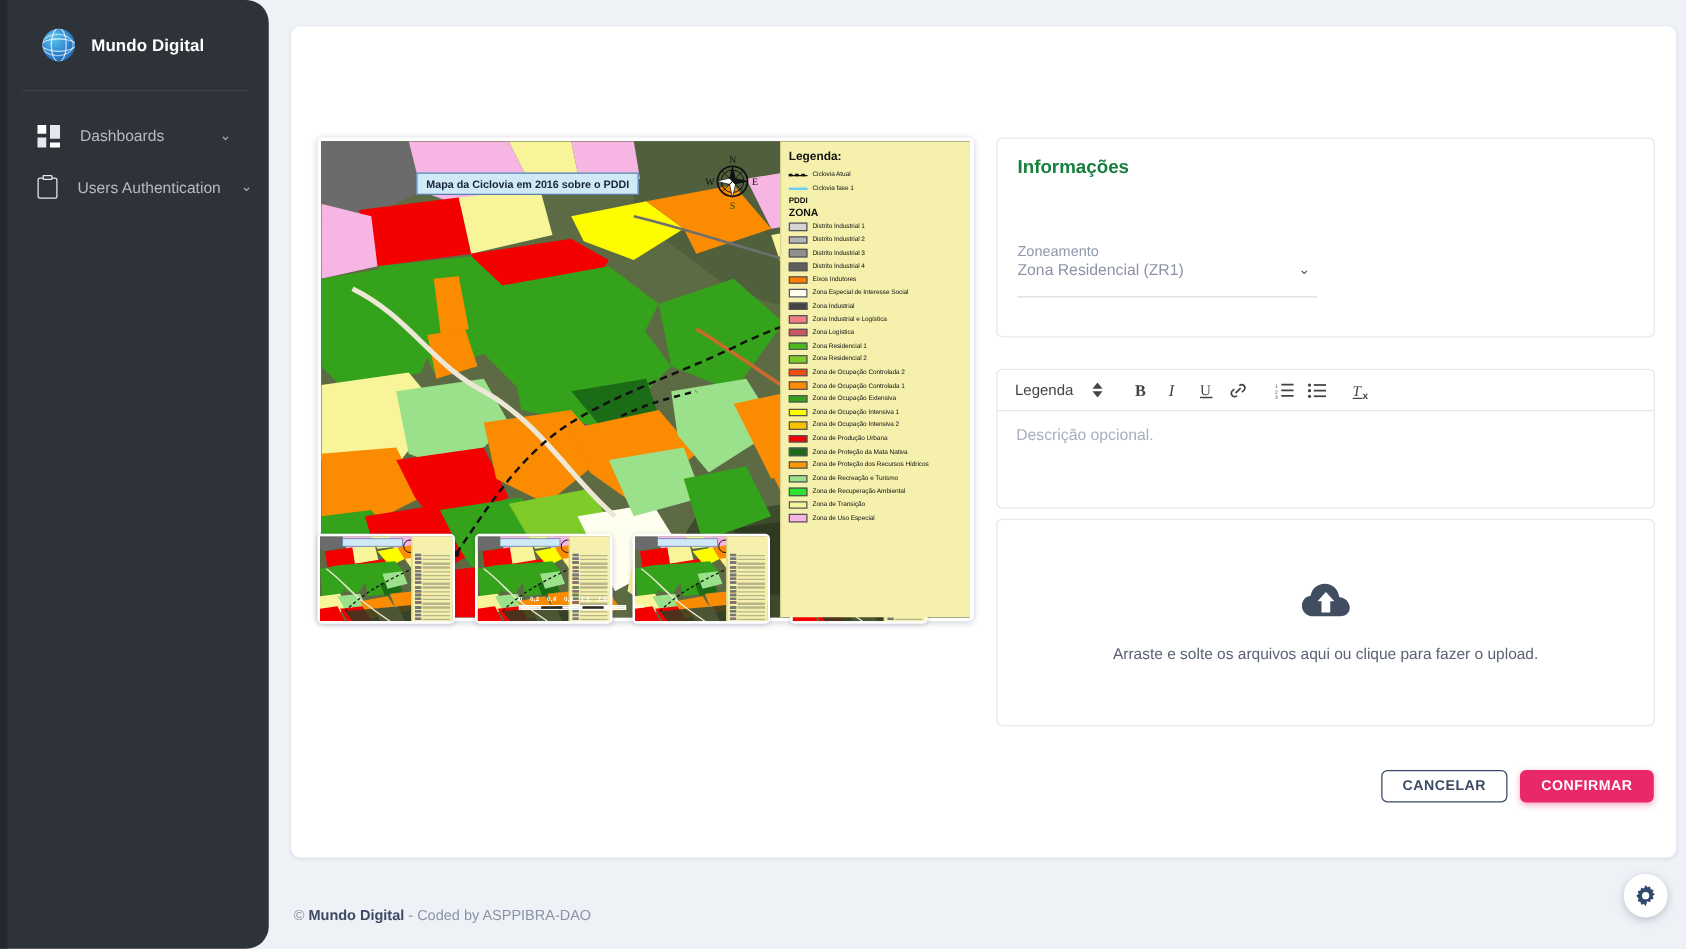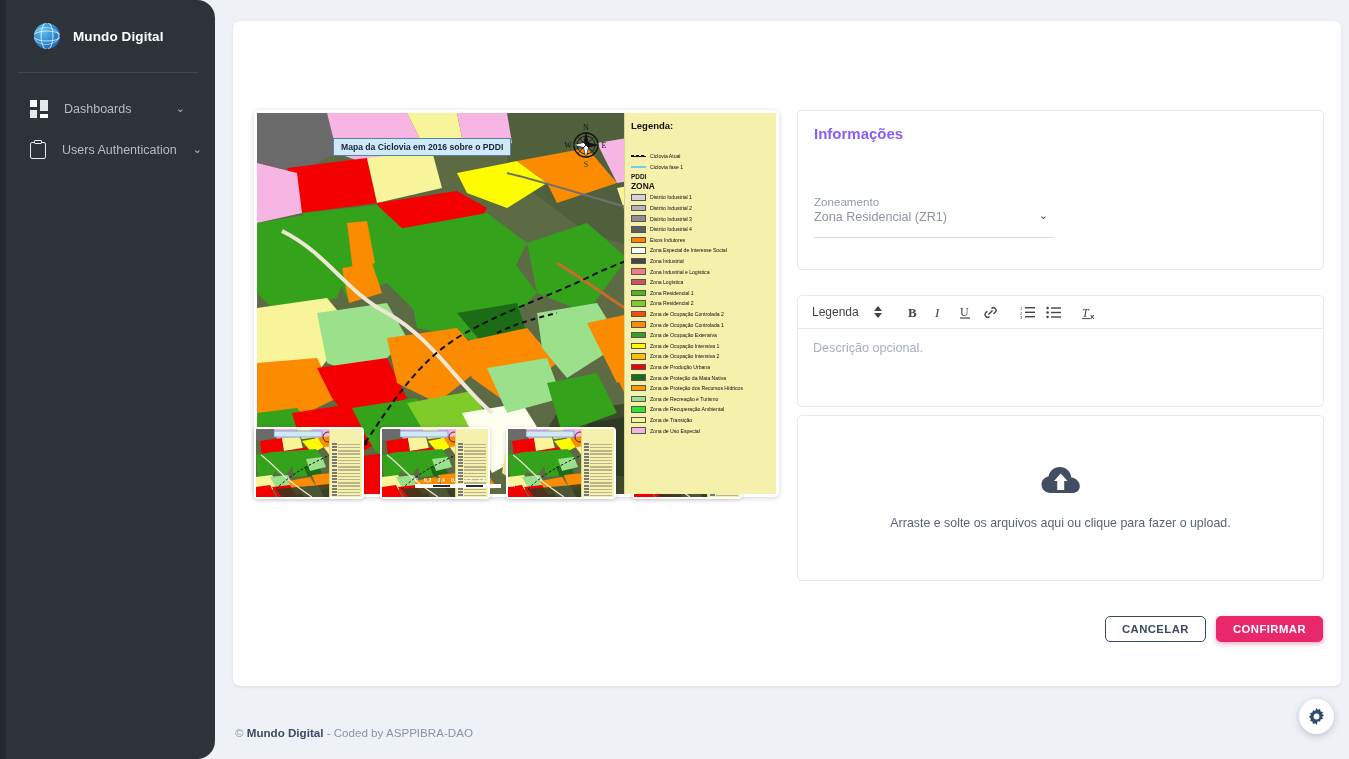--- a/index.html
+++ b/index.html
@@ -112,21 +112,21 @@
     position: absolute; left: 76px; top: 25px;
     background: #cfe9f7; border: 1px solid #5a7fa8;
     color: #17243a; font-size: 8.6px; font-weight: bold;
     padding: 3px 7px; white-space: nowrap; z-index: 9;
   }
   .legendbox {
     position: absolute; right: 0; top: 0; bottom: 0; width: 152px;
     background: #f5f0ac; border-left: 1px solid #d9d48f; z-index: 8;
     padding: 7px 5px 0 6px;
   }
-  .legend-title { font-size: 9.5px; font-weight: bold; color: #111; margin-bottom: 20px; }
+  .legend-title { font-size: 9.5px; font-weight: bold; color: #111; margin-bottom: 4px; }
   .legend-line {
     display: flex; align-items: center; gap: 4px; height: 10.6px;
   }
   .legend-line .sw {
     width: 15px; height: 6.5px; flex: none; border: .5px solid #555;
   }
   .legend-line .tx { font-size: 5.2px; color: #111; white-space: nowrap; letter-spacing: -.05px; }
   .legend-head { font-size: 6.4px; font-weight: bold; color: #111; margin: 1px 0 1px 0; }
   .legend-head.big { font-size: 8.4px; }
   .dashline { width: 15px; height: 6px; position: relative; flex: none; }
@@ -168,21 +168,21 @@
   }
 
   
   .panel {
     position: absolute; background: #fff; border: 1px solid #e4e8ef;
     border-radius: 5px;
   }
   #panel-info { left: 564px; top: 89px; width: 527px; height: 160px; }
   #panel-info .ptitle {
     position: absolute; left: 16px; top: 14px;
-    font-size: 15px; font-weight: bold; color: #8b5cf6;
+    font-size: 15px; font-weight: bold; color: #15803d;
   }
   .field-label {
     position: absolute; left: 16px; top: 84px;
     font-size: 11.6px; color: #9099ad;
   }
   .select-wrap {
     position: absolute; left: 16px; top: 96px; width: 240px;
     border-bottom: 1px solid #d7dbe3; padding-bottom: 12px;
   }
   .select-val { font-size: 12.6px; color: #8d93a6; }

